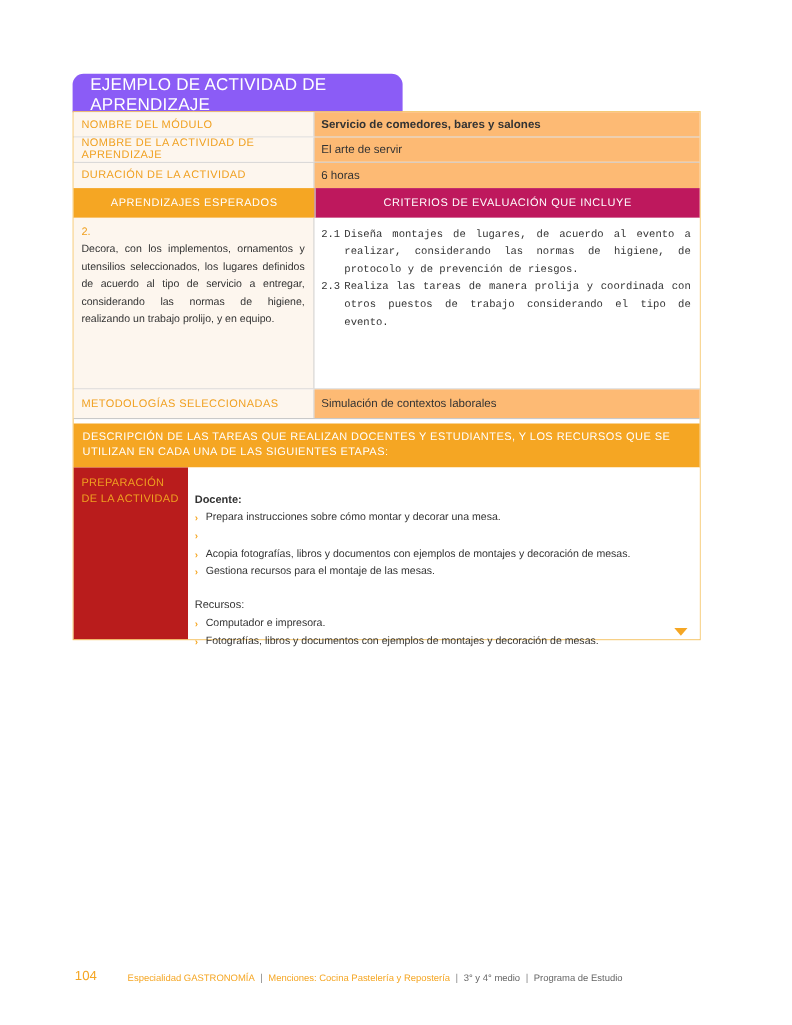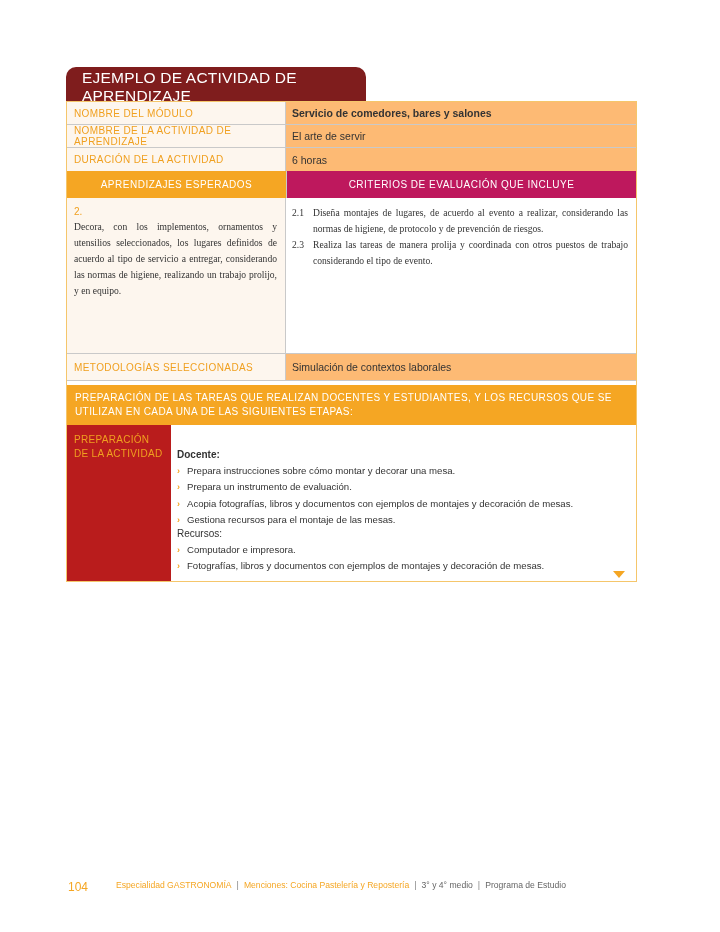--- a/index.html
+++ b/index.html
@@ -1,21 +1,21 @@
 <!DOCTYPE html>
 <html><head>
   <meta charset="utf-8">
   <style>
     * { box-sizing: border-box; margin: 0; padding: 0; }
     html, body { width: 720px; height: 932px; background: #ffffff; }
     body { position: relative; font-family: "DejaVu Sans Condensed", "Liberation Sans Narrow", "Liberation Sans", sans-serif; color: #333; }
 
     .title-tab {
       position: absolute; left: 66px; top: 67px; width: 300px; height: 35px;
-      background: #7f1d1d; border-radius: 10px 10px 0 0;
+      background: #8b5cf6; border-radius: 10px 10px 0 0;
       color: #fff; font-size: 15.5px; letter-spacing: 0.2px;
       display: flex; align-items: center; padding-left: 16px; padding-top: 4px;
       font-family: "Liberation Sans", sans-serif;
     }
 
     .sheet {
       position: absolute; left: 66px; top: 101px; width: 571px; height: 481px;
       border: 1.5px solid #f5c66b;
     }
 
@@ -28,48 +28,48 @@
     .value-cell { flex: 1; background: #fdba74; font-size: 10.5px; color: #333; display: flex; align-items: center; padding-left: 6px; font-family: "Liberation Sans", sans-serif; }
     .value-cell.bold { font-weight: bold; }
 
     .hdr-row { position: absolute; left: 0; right: 0; top: 69px; height: 27px; display: flex; }
     .hdr-left { width: 219px; background: #f5a623; color: #fff; font-size: 10px; letter-spacing: 0.5px; display: flex; align-items: center; justify-content: center; font-family: "Liberation Sans", sans-serif; }
     .hdr-right { flex: 1; background: #be185d; color: #fff; font-size: 10px; letter-spacing: 0.5px; display: flex; align-items: center; justify-content: center; border-left: 1px solid #c9c9c9; font-family: "Liberation Sans", sans-serif; }
 
     .content-row { position: absolute; left: 0; right: 0; top: 96px; height: 156px; display: flex; border-bottom: 1px solid #c9c9c9; }
     .aprend-cell { width: 219px; background: #fdf6ee; padding: 8px 8px 0 7px; border-right: 1px solid #c9c9c9; font-family: "Liberation Sans", sans-serif; }
     .aprend-num { color: #f0a020; font-size: 10px; margin-bottom: 2px; }
-    .aprend-text { font-size: 9.6px; line-height: 16px; color: #333; text-align: justify; font-family: Liberation Serif, serif; }
-    .crit-cell { flex: 1; background: #fff; padding: 7px 8px 0 6px; font-family: Liberation Serif, serif; }
+    .aprend-text { font-size: 9.6px; line-height: 16px; color: #333; text-align: justify; }
+    .crit-cell { flex: 1; background: #fff; padding: 7px 8px 0 6px; font-family: Liberation Mono, monospace; }
     .crit-item { display: flex; font-size: 9.6px; line-height: 16px; color: #333; }
     .crit-num { width: 21px; flex-shrink: 0; }
     .crit-text { flex: 1; text-align: justify; }
 
     .metodo-row { top: 252px; height: 27px; }
 
     .desc-bar {
       position: absolute; left: 0; right: 0; top: 283px; height: 40px;
       background: #f5a623; color: #fff; font-size: 10px; letter-spacing: 0.4px; line-height: 14px;
       padding: 6px 8px 0 8px; font-family: "Liberation Sans", sans-serif;
     }
 
     .prep-row { position: absolute; left: 0; right: 0; top: 323px; bottom: 0; display: flex; }
     .prep-label { width: 104px; background: #b91c1c; color: #f0a020; font-size: 10px; line-height: 14px; padding: 8px 6px 0 7px; letter-spacing: 0.3px; font-family: "Liberation Sans", sans-serif; }
     .prep-body { flex: 1; background: #fff; padding: 7px 8px 0 6px; position: relative; font-family: "Liberation Sans", sans-serif; }
     .sub-title { font-size: 10px; font-weight: bold; color: #333; margin-bottom: 3px; margin-top: 17px; }
-    .sub-title.normal { font-weight: normal; margin-top: 0; }
+    .sub-title.normal { font-weight: normal; margin-top: 17px; }
     .bullet { display: flex; align-items: center; font-size: 9.6px; line-height: 16.3px; color: #333; }
     .bullet .arrow { color: #f5a623; width: 10px; font-size: 9px; font-weight: bold; }
 
     .triangle {
       position: absolute; right: 11px; bottom: 3px; width: 0; height: 0;
       border-left: 6px solid transparent; border-right: 6px solid transparent; border-top: 7px solid #f5a623;
     }
 
-    .footer { position: absolute; left: 68px; top: 880px; display: flex; align-items: flex-start; font-family: "Liberation Sans", sans-serif; }
+    .footer { position: absolute; left: 68px; top: 880px; display: flex; align-items: flex-end; font-family: "Liberation Sans", sans-serif; }
     .page-num { color: #f5a623; font-size: 12px; width: 48px; }
     .foot-text { font-size: 8.6px; color: #f5a623; }
     .foot-sep { font-size: 9px; color: #888; margin: 0 5px; }
     .foot-gray { font-size: 8.6px; color: #666; }
   </style>
 </head>
 <body>
 
 <div class="title-tab">EJEMPLO DE ACTIVIDAD DE APRENDIZAJE</div>
 
@@ -108,33 +108,32 @@
         <span class="crit-text">Realiza las tareas de manera prolija y coordinada con otros puestos de trabajo considerando el tipo de evento.</span>
       </div>
     </div>
   </div>
 
   <div class="row metodo-row">
     <div class="label-cell">METODOLOGÍAS SELECCIONADAS</div>
     <div class="value-cell">Simulación de contextos laborales</div>
   </div>
 
-  <div class="desc-bar">PREPARACIÓN DE LAS TAREAS QUE REALIZAN DOCENTES Y ESTUDIANTES, Y LOS RECURSOS QUE SE UTILIZAN EN CADA UNA DE LAS SIGUIENTES ETAPAS:</div>
+  <div class="desc-bar">DESCRIPCIÓN DE LAS TAREAS QUE REALIZAN DOCENTES Y ESTUDIANTES, Y LOS RECURSOS QUE SE UTILIZAN EN CADA UNA DE LAS SIGUIENTES ETAPAS:</div>
 
   <div class="prep-row">
     <div class="prep-label">PREPARACIÓN DE LA ACTIVIDAD</div>
     <div class="prep-body">
       <div class="sub-title">Docente:</div>
       <div class="bullet">
           <span class="arrow">›</span>
           <span>Prepara instrucciones sobre cómo montar y decorar una mesa.</span>
         </div>
       <div class="bullet">
           <span class="arrow">›</span>
-          <span>Prepara un instrumento de evaluación.</span>
         </div>
       <div class="bullet">
           <span class="arrow">›</span>
           <span>Acopia fotografías, libros y documentos con ejemplos de montajes y decoración de mesas.</span>
         </div>
       <div class="bullet">
           <span class="arrow">›</span>
           <span>Gestiona recursos para el montaje de las mesas.</span>
         </div>
       <div class="sub-title normal">Recursos:</div>

